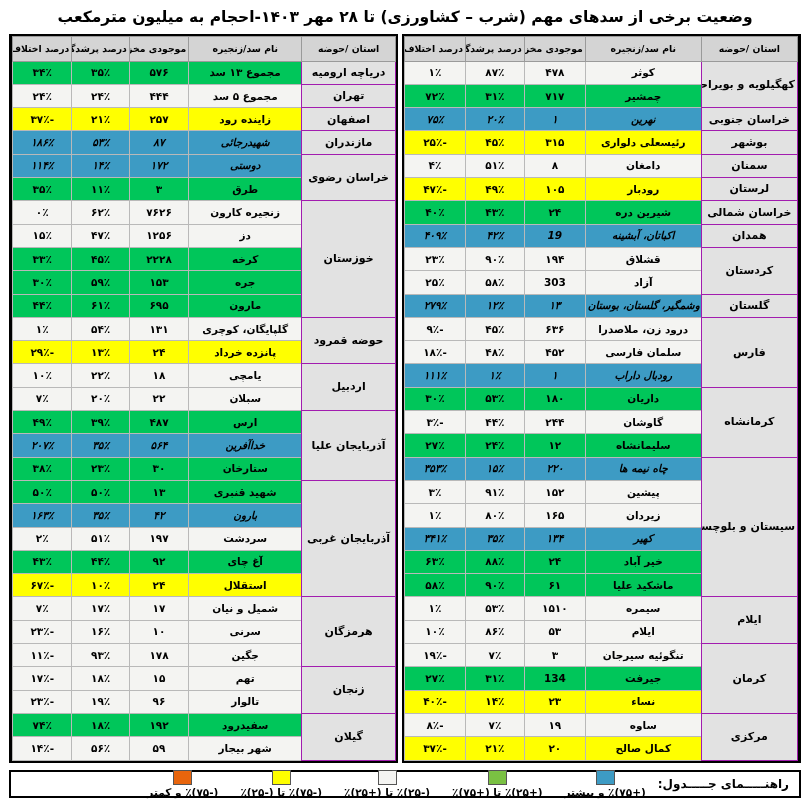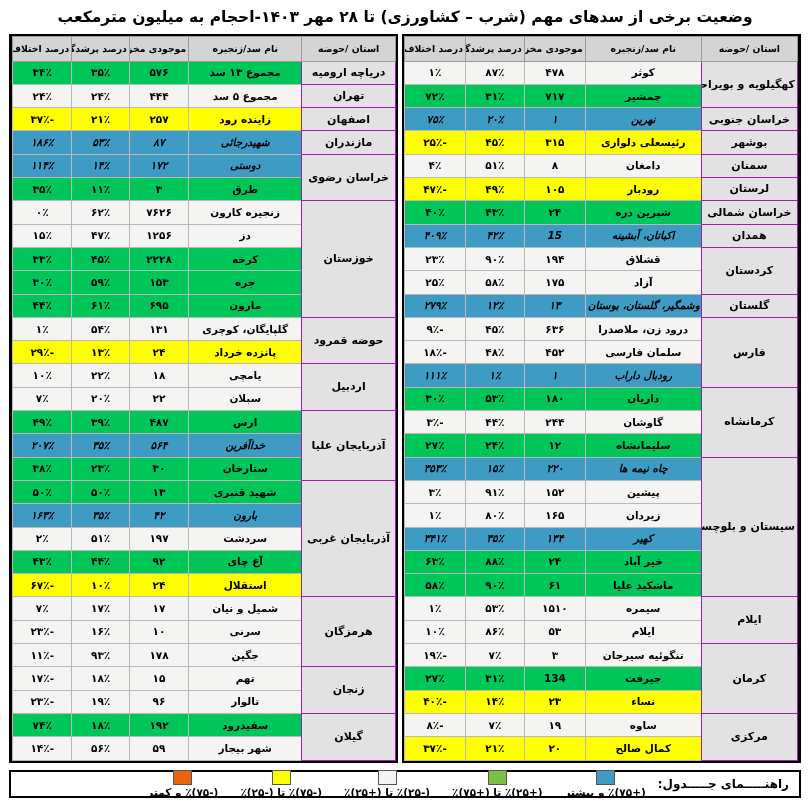--- a/index.html
+++ b/index.html
@@ -398,34 +398,34 @@
             <tr>
               <td class="prov">خراسان شمالی</td>
               <td class="c-green">شیرین دره</td>
               <td class="c-green">۲۴</td>
               <td class="c-green">۴۳٪</td>
               <td class="c-green">۴۰٪</td>
             </tr>
             <tr>
               <td class="prov">همدان</td>
               <td class="c-blue">اکباتان، آبشینه</td>
-              <td class="c-blue">15</td>
+              <td class="c-blue">19</td>
               <td class="c-blue">۴۲٪</td>
               <td class="c-blue">۴۰۹٪</td>
             </tr>
             <tr>
               <td class="prov" rowspan="2">کردستان</td>
               <td class="c-white">قشلاق</td>
               <td class="c-white">۱۹۴</td>
               <td class="c-white">۹۰٪</td>
               <td class="c-white">۲۳٪</td>
             </tr>
             <tr>
               <td class="c-white">آزاد</td>
-              <td class="c-white">۱۷۵</td>
+              <td class="c-white">303</td>
               <td class="c-white">۵۸٪</td>
               <td class="c-white">۲۵٪</td>
             </tr>
             <tr>
               <td class="prov">گلستان</td>
               <td class="c-blue">وشمگیر، گلستان، بوستان</td>
               <td class="c-blue">۱۳</td>
               <td class="c-blue">۱۲٪</td>
               <td class="c-blue">۲۷۹٪</td>
             </tr>

